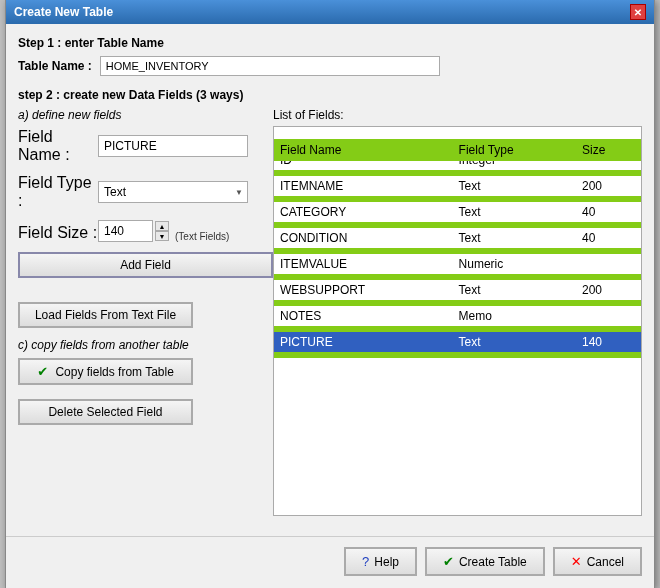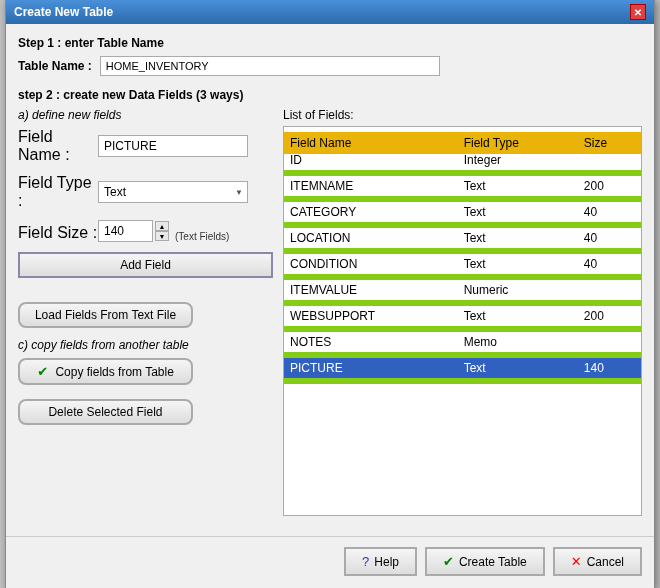--- a/index.html
+++ b/index.html
@@ -64,21 +64,21 @@
     .table-name-input {
       flex: 1;
       max-width: 340px;
       border: 1px solid #aaa;
       padding: 3px 5px;
       background: white;
       font-size: 11px;
     }
     .main-content {
       display: flex;
-      gap: 10px;
+      gap: 0;
     }
     .left-panel {
       width: 255px;
       flex-shrink: 0;
     }
     .right-panel {
       flex: 1;
     }
     .subsection-label {
       font-size: 12px;
@@ -173,21 +173,20 @@
       font-family: inherit;
     }
     .add-field-btn {
       width: 100%;
       margin-bottom: 14px;
       border: 2px solid #8888aa;
       background: linear-gradient(to bottom, #f5f5f5, #ddd);
     }
     .load-btn, .copy-btn, .delete-btn {
       width: 175px;
-      border-radius: 8px;
     }
     .section-b, .section-c {
       margin-top: 10px;
     }
     .check-icon {
       color: green;
       margin-right: 4px;
       font-size: 13px;
     }
     .list-of-fields-label {
@@ -199,27 +198,27 @@
       background: white;
       height: 390px;
       overflow-y: auto;
     }
     .fields-table {
       width: 100%;
       border-collapse: collapse;
       font-size: 12px;
     }
     .fields-table th {
-      background: #eab308;
+      background: #84cc16;
       border-bottom: 1px solid #aaa;
       padding: 4px 6px;
       text-align: left;
       font-weight: normal;
       position: sticky;
-      top: 5px;
+      top: 12px;
     }
     .fields-table td {
       padding: 3px 6px;
       border-bottom: 6px solid #84cc16;
     }
     .fields-table tr.selected td {
       background: #3060c0;
       color: white;
     }
     .footer {
@@ -348,25 +347,20 @@
                   <td>ITEMNAME</td>
                   <td>Text</td>
                   <td>200</td>
                 </tr>
                 <tr>
                   <td>CATEGORY</td>
                   <td>Text</td>
                   <td>40</td>
                 </tr>
                 <tr>
-                  <td>LOCATION</td>
-                  <td>Text</td>
-                  <td>40</td>
-                </tr>
-                <tr>
                   <td>CONDITION</td>
                   <td>Text</td>
                   <td>40</td>
                 </tr>
                 <tr>
                   <td>ITEMVALUE</td>
                   <td>Numeric</td>
                   <td></td>
                 </tr>
                 <tr>

